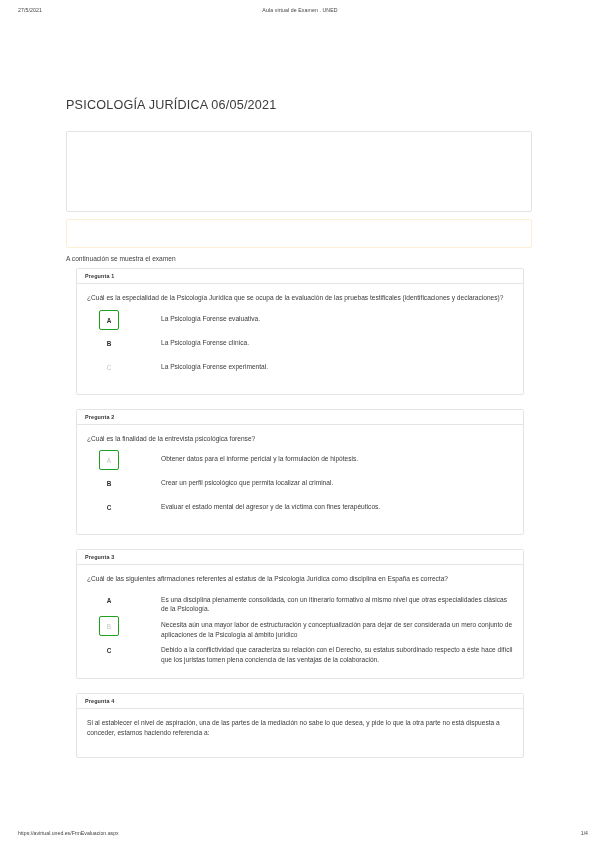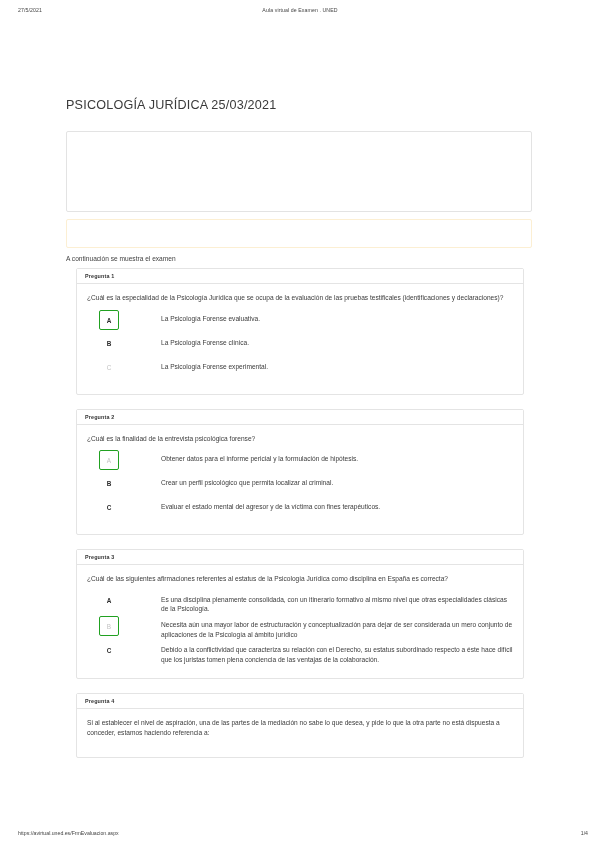--- a/index.html
+++ b/index.html
@@ -204,21 +204,21 @@
 </head>
 <body>
 
 <div class="print-header">
   <span class="ph-left">27/5/2021</span>
   <span class="ph-center">Aula virtual de Examen . UNED</span>
 </div>
 
 <div class="page">
 
-  <div class="exam-title">PSICOLOGÍA JURÍDICA 25/03/2021</div>
+  <div class="exam-title">PSICOLOGÍA JURÍDICA 06/05/2021</div>
 
   <div class="panel-empty"></div>
 
   <div class="panel-warning"></div>
 
   <div class="intro-text">A continuación se muestra el examen</div>
 
   <div class="questions" id="question-list">
       <div class="qcard">
         <div class="qcard-head">Pregunta 1</div>

